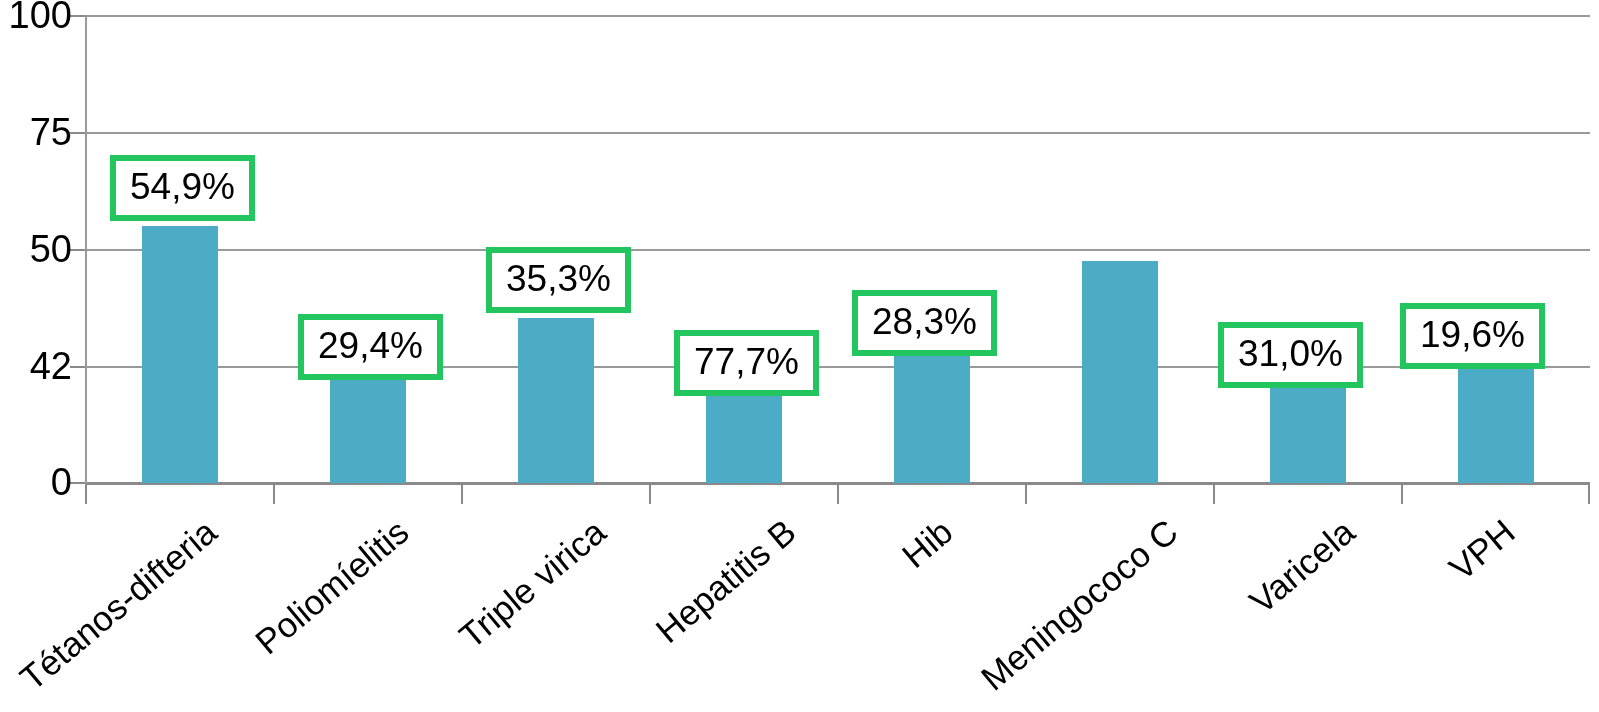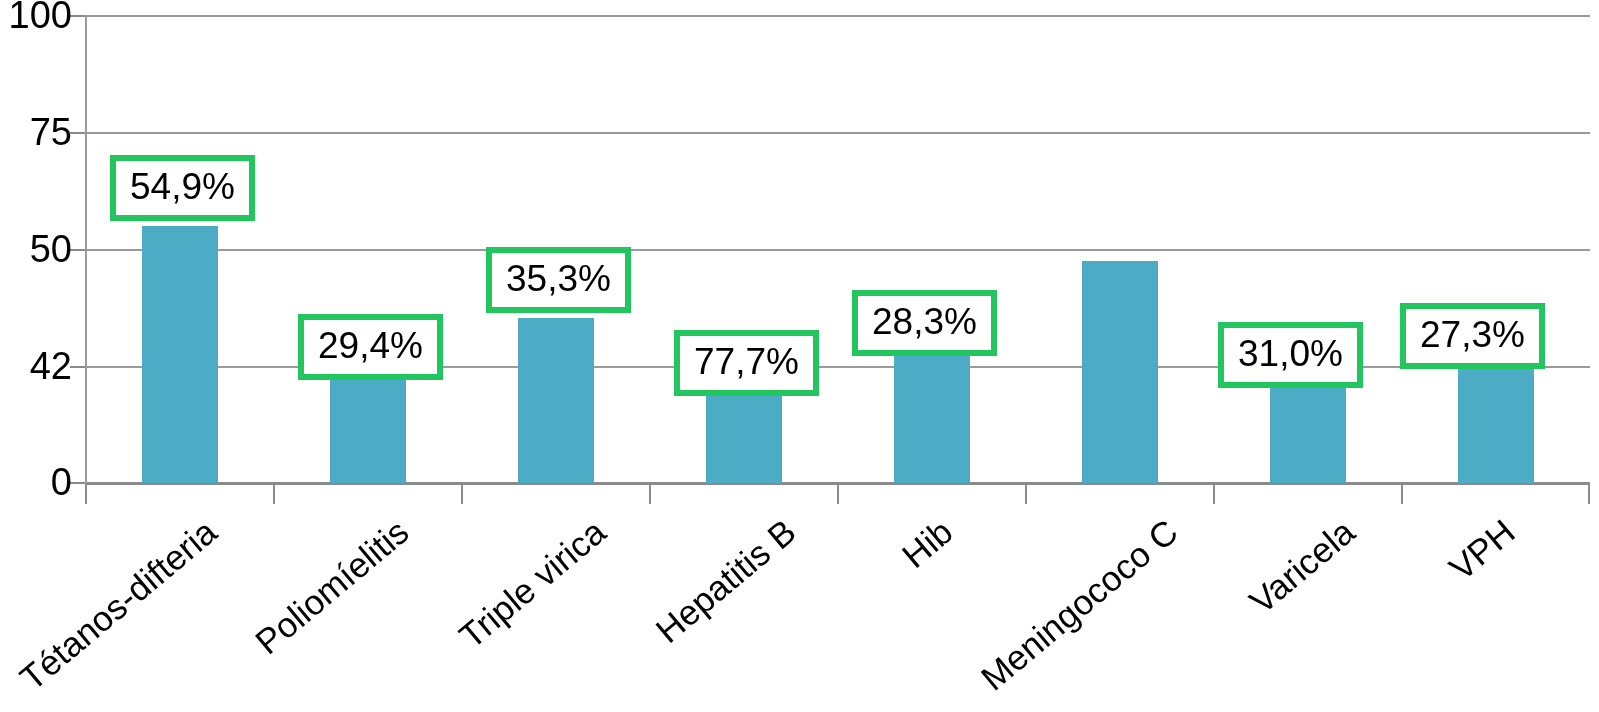--- a/index.html
+++ b/index.html
@@ -166,21 +166,21 @@
   <div class="x-tick" style="left:1213px;"></div>
   <div class="x-tick" style="left:1401px;"></div>
   <div class="x-tick" style="left:1588px;"></div>
 
   <div class="value-box" style="left:110px;  top:155px;">54,9%</div>
   <div class="value-box" style="left:298px;  top:282px;margin-top:32px;">29,4%</div>
   <div class="value-box" style="left:486px;  top:247px;">35,3%</div>
   <div class="value-box" style="left:674px;  top:330px;">77,7%</div>
   <div class="value-box" style="left:852px;  top:290px;">28,3%</div>
   <div class="value-box" style="left:1218px; top:322px;">31,0%</div>
-  <div class="value-box" style="left:1400px; top:303px;">27,3%</div>
+  <div class="value-box" style="left:1400px; top:303px;">19,6%</div>
 
   <div class="cat-label" style="left:-80px;   top:513px; width:280px;">Tétanos-difteria</div>
   <div class="cat-label" style="left:112px;   top:513px; width:280px;">Poliomíelitis</div>
   <div class="cat-label" style="left:309px;   top:513px; width:280px;">Triple virica</div>
   <div class="cat-label" style="left:499px;   top:513px; width:280px;">Hepatitis B</div>
   <div class="cat-label" style="left:656px;   top:513px; width:280px;">Hib</div>
   <div class="cat-label" style="left:881px;   top:513px; width:280px;">Meningococo C</div>
   <div class="cat-label" style="left:1058px;  top:513px; width:280px;">Varicela</div>
   <div class="cat-label" style="left:1218px;  top:513px; width:280px;">VPH</div>
 

